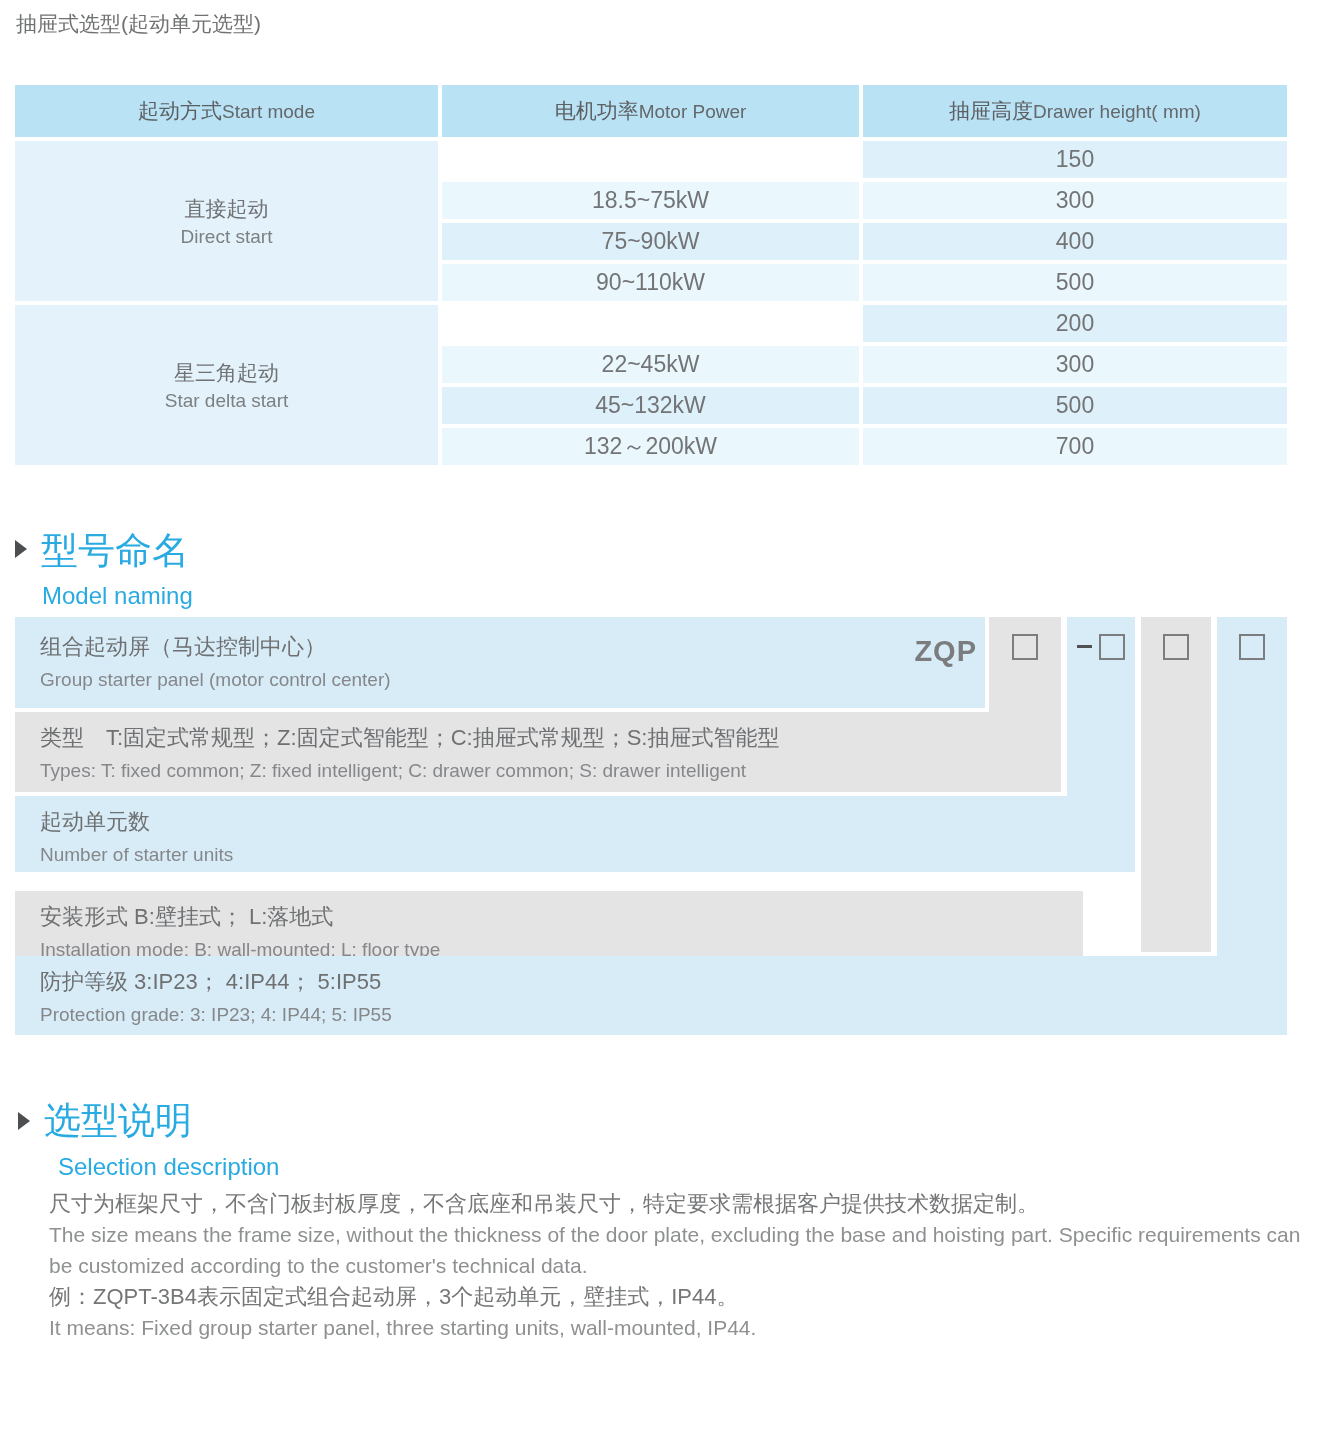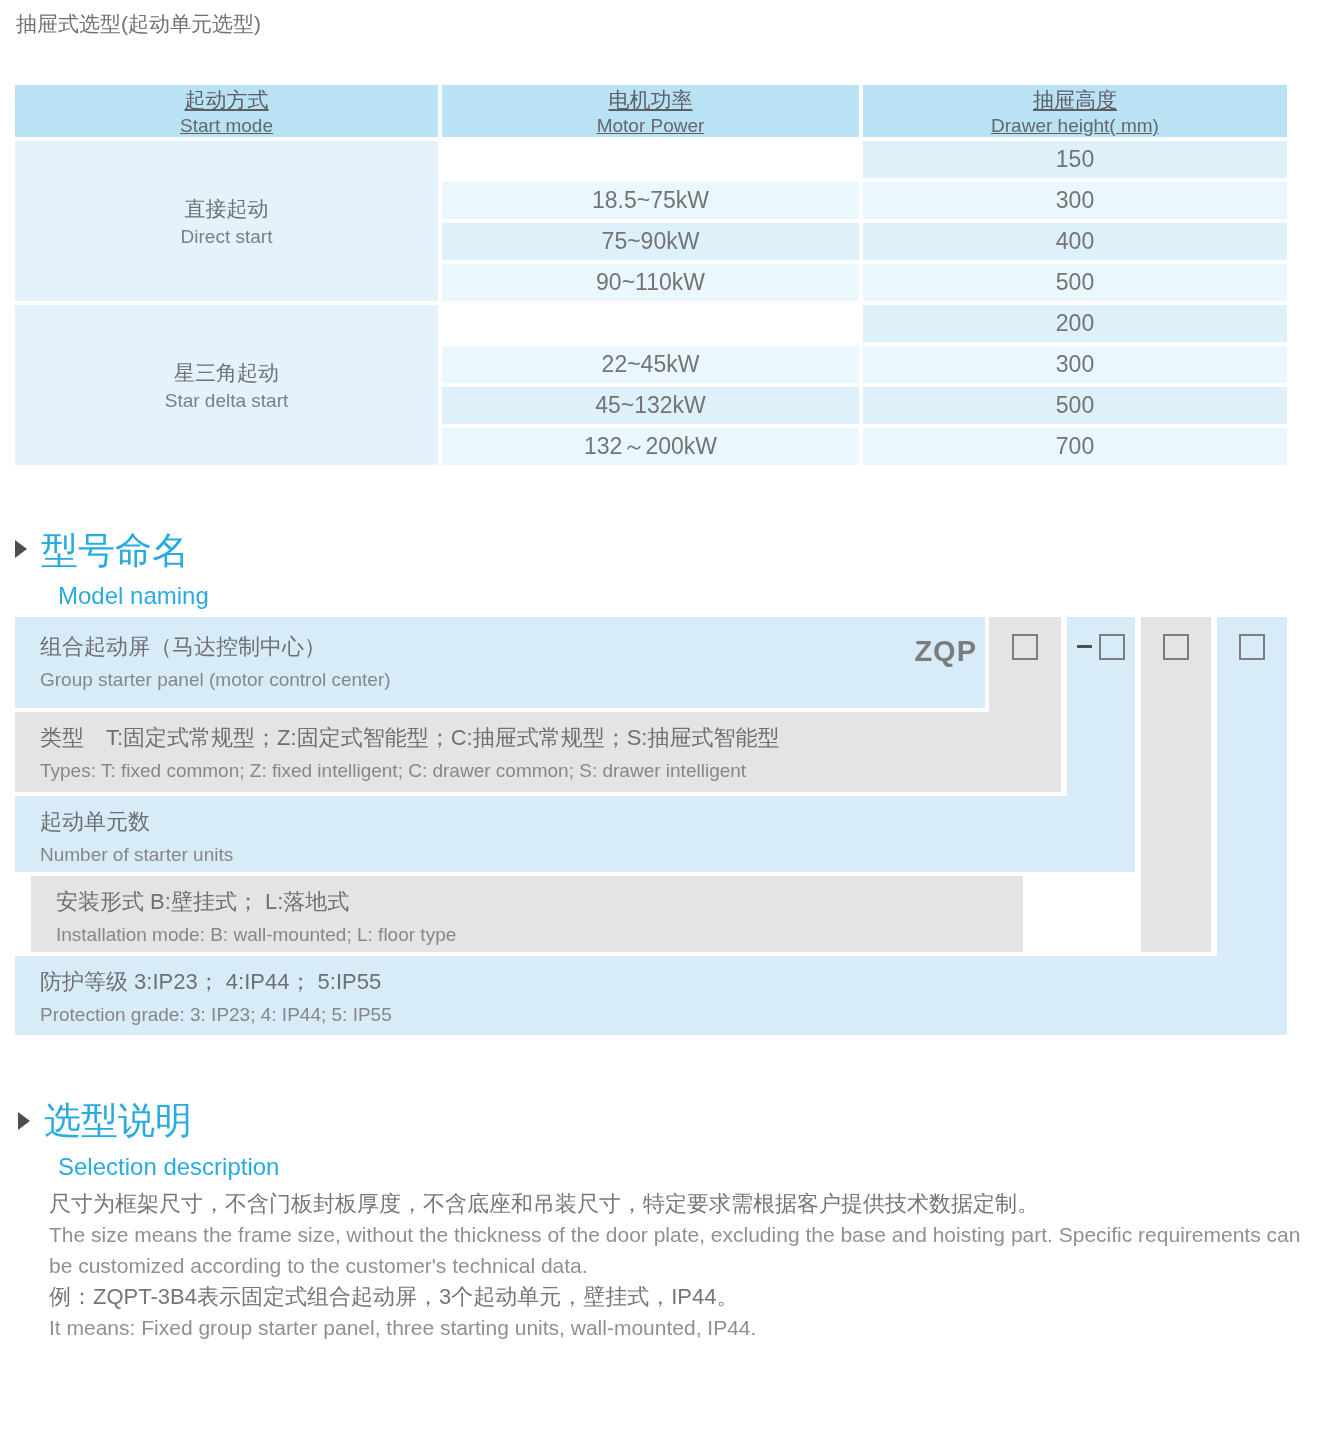--- a/index.html
+++ b/index.html
@@ -9,59 +9,59 @@
   
   .doc-title { position:absolute; left:16px; top:10px; }
   .doc-title .zh { display:block; font-size:21px; color:#6f7173; }
   .doc-title .en { display:block; font-size:19px; color:#8a8c8e; margin-top:4px; }
 
   
   .sel-table { position:absolute; left:15px; top:85px;
                display:grid; grid-template-columns:423px 417px 424px;
                grid-template-rows:52px repeat(8,37px); gap:4px; }
   .cell { display:flex; align-items:center; justify-content:center; box-sizing:border-box; }
-  .th { background:#b9e2f5; flex-direction:column; color:#5d6063;text-decoration:underline; }
+  .th { background:#b9e2f5; flex-direction:row; color:#5d6063; }
   .th .zh { font-size:21px; }
   .th .en { font-size:19px; margin-top:1px; color:#65686b; }
   .mode { background:#e3f2fb; flex-direction:column; color:#6f7173; }
   .mode .zh { font-size:21px; }
   .mode .en { font-size:19px; margin-top:3px; color:#7d8082; }
   .val { font-size:23px; color:#727476; }
   .row-a { background:#def0fa; }
   .row-b { background:#eaf7fd; }
 
   
   .section-head { position:absolute; }
   .tri { position:absolute; left:0; width:0; height:0;
          border-left:12px solid #4c4e50; border-top:9px solid transparent; border-bottom:9px solid transparent; }
   .section-head .zh { display:block; margin-left:26px; font-size:37px; color:#29abe2; }
   .section-head .en { display:block; font-size:24px; color:#29abe2; }
   .sec1 { left:15px; top:526px; }
   .sec1 .tri { top:14px; }
-  .sec1 .en { margin-left:43px; margin-top:6px; }
+  .sec1 .en { margin-left:27px; margin-top:6px; }
   .sec2 { left:18px; top:1096px; }
   .sec2 .tri { top:16px; }
   .sec2 .en { margin-left:40px; margin-top:7px; }
 
   
   .diagram { position:absolute; left:15px; top:617px; width:1272px; height:418px; }
   .dcol { position:absolute; top:0; text-align:center; }
   .dcol.blue, .drow.blue { background:#d8ecf8; }
   .dcol.gray, .drow.gray { background:#e4e4e5; }
   .codebox { display:inline-block; width:22px; height:22px; border:2px solid #7b7d7f;
              background:transparent; vertical-align:top; margin-top:17px; }
   .dash { display:inline-block; width:15px; height:3px; background:#4e5052;
           vertical-align:top; margin-top:28px; margin-right:7px; }
   .drow { position:absolute; left:0; box-sizing:border-box; padding:11px 0 0 25px; }
   .drow .zh { display:block; font-size:22px; color:#6e7072; }
   .drow .en { display:block; font-size:19px; color:#85878a; margin-top:7px; }
   .drow1 { top:0;   height:91px; width:970px;  padding-top:15px; }
   .drow2 { top:95px;  height:80px; width:1046px; }
   .drow3 { top:179px; height:76px; width:1120px; }
-  .drow4 { top:259px; height:76px; width:992px;margin-left:16px; }
+  .drow4 { top:274px; height:76px; width:1068px; }
   .drow5 { top:339px; height:79px; width:1272px; }
   .code { position:absolute; left:862px; top:18px; width:100px; text-align:right;
           font-size:29px; color:#7a7c7e; letter-spacing:1px;font-weight:bold; }
 
   
   .desc { position:absolute; left:49px; top:1188px; width:1252px; }
   .desc p { margin:0; }
   .desc .pzh { font-size:22px; color:#747678; line-height:31px; }
   .desc .pen { font-size:21px; color:#8e9092; line-height:31px; }
 </style>

